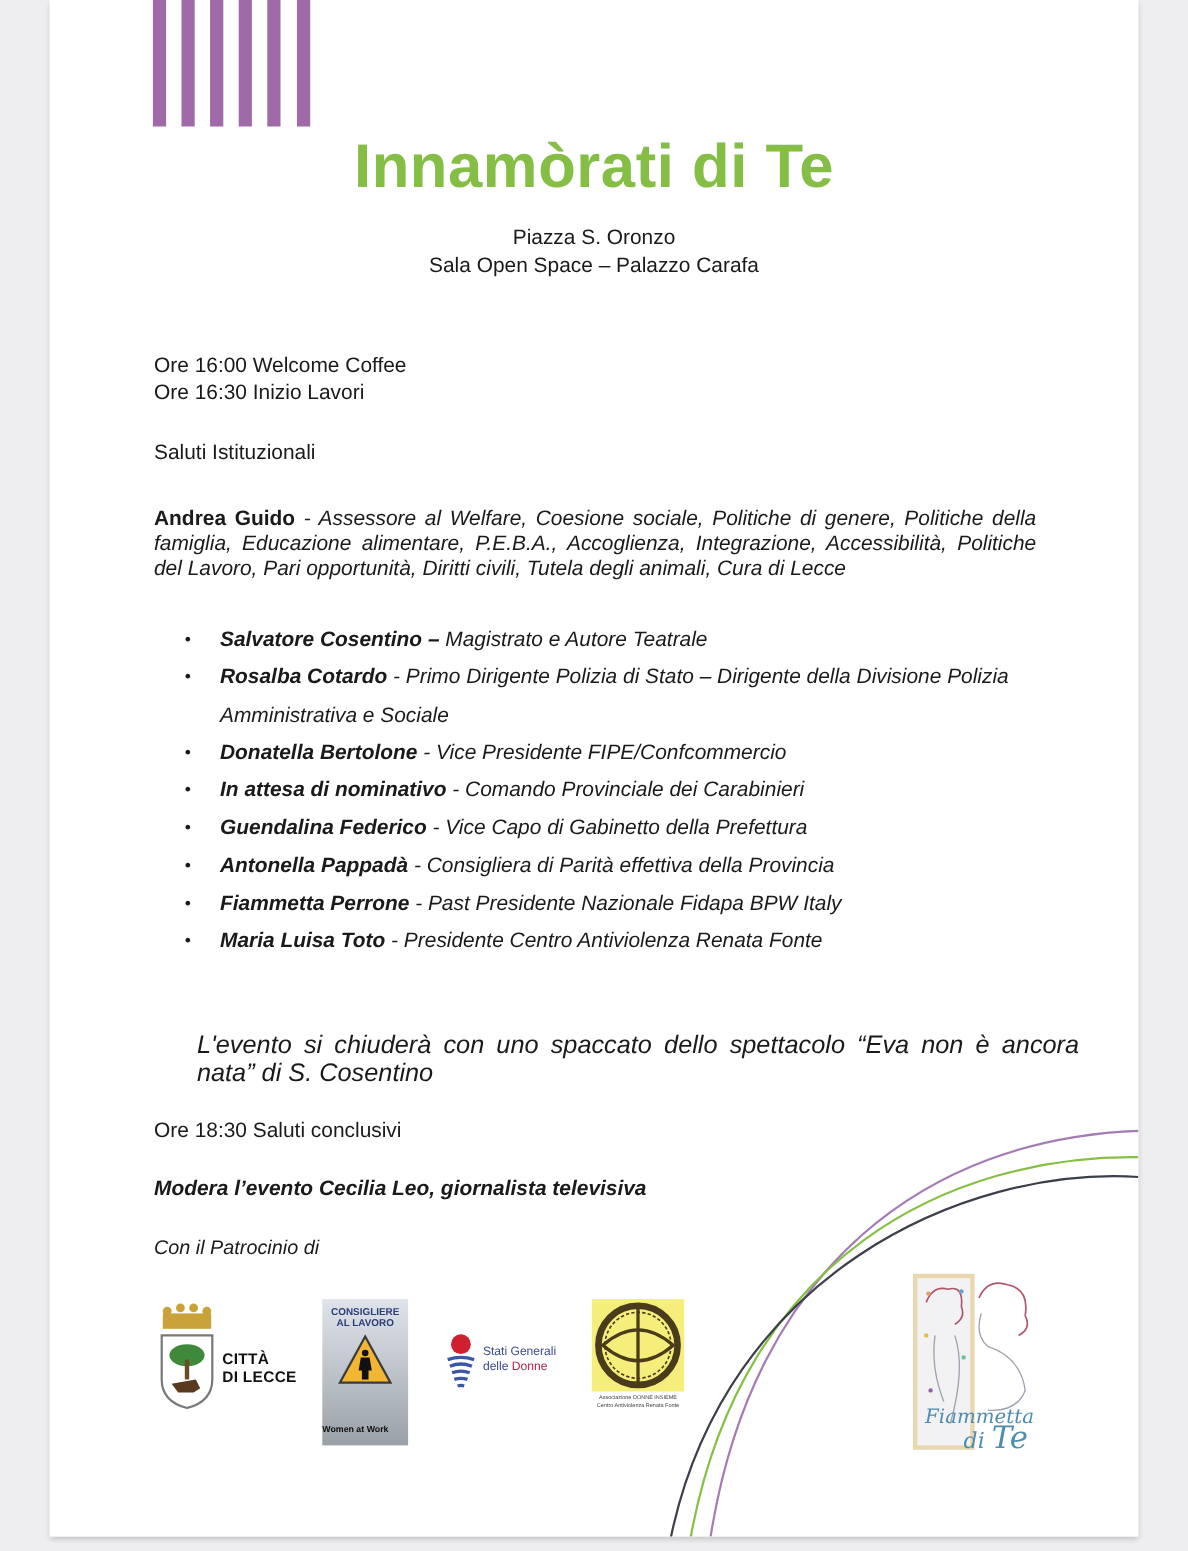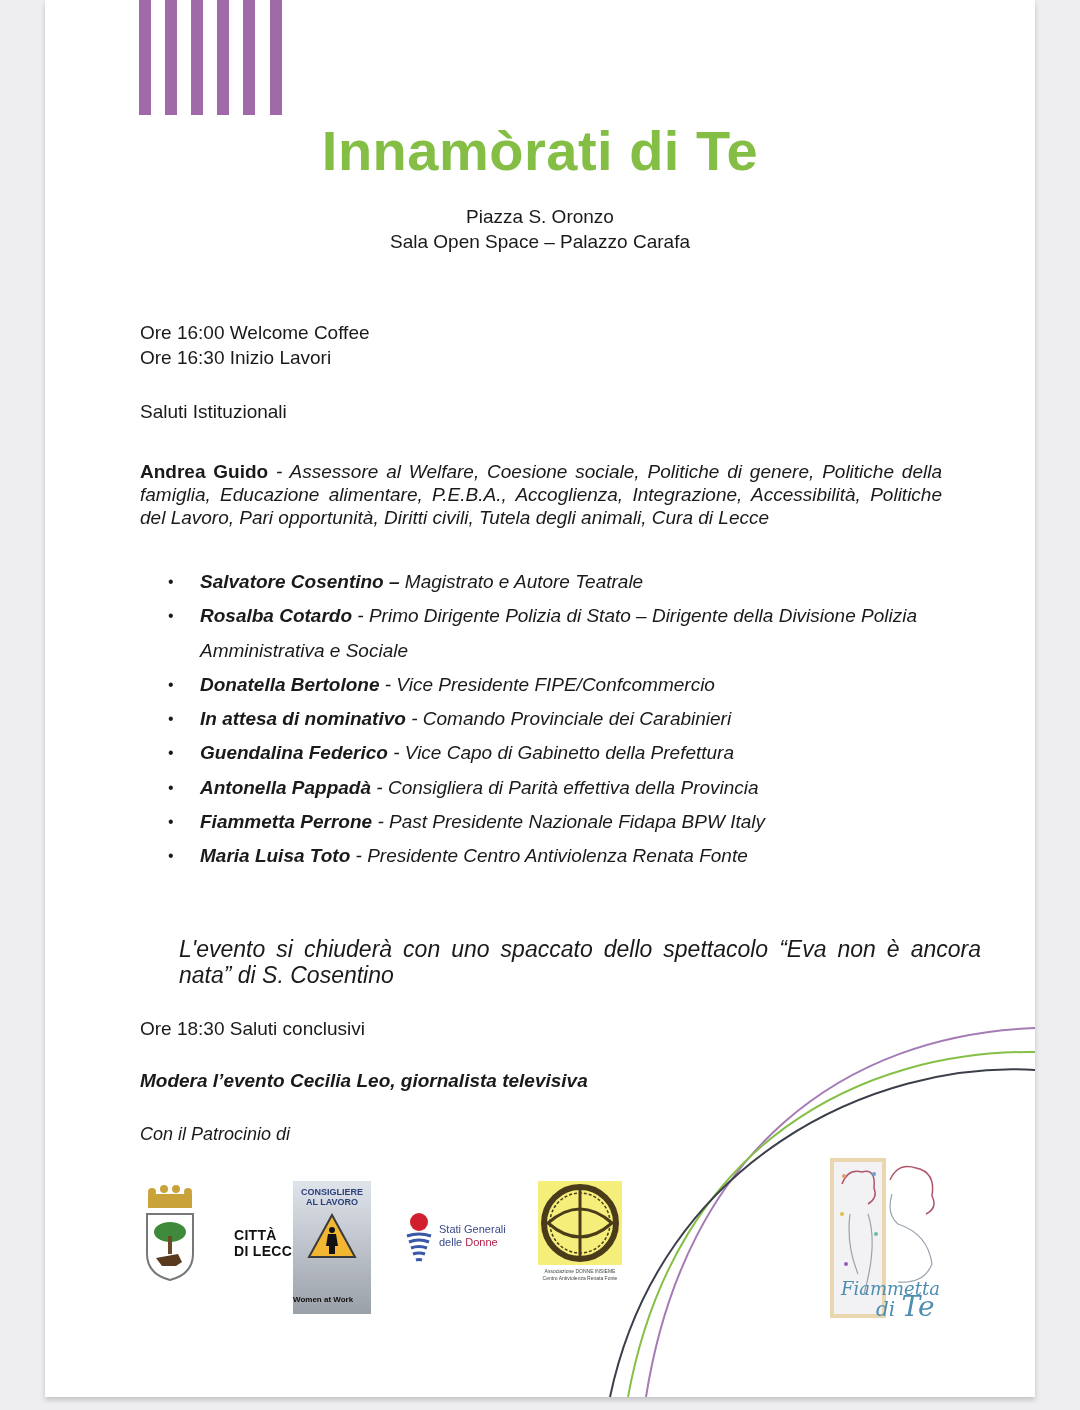--- a/index.html
+++ b/index.html
@@ -33,21 +33,21 @@
     .guido b { font-style: normal; font-weight: bold; }
     .bi { font-weight: bold; font-style: italic; }
     .it { font-style: italic; }
     .speakers { position: absolute; left: 95px; top: 565px; width: 820px; margin: 0; padding: 0; list-style: none; }
     .speakers li { position: relative; padding-left: 60px; font-size: 19px; line-height: 34.3px; font-style: italic; }
     .speakers li .bullet { position: absolute; left: 28px; top: 0; font-style: normal; font-size: 16px; }
     .speakers li .nm { font-weight: bold; }
     .closing { position: absolute; left: 95px; top: 936px; width: 802px; font-size: 23px; line-height: 26px; font-style: italic; text-align: justify; margin-left: 39px; }
     .arcs { position: absolute; left: 0; top: 0; width: 990px; height: 1397px; pointer-events: none; }
     .logo { position: absolute; }
-    .lecce-text { position: absolute; left: 157px; top: 1227px; font-size: 14px; font-weight: bold; line-height: 16px; letter-spacing: 0.3px; color: #111; margin-left: 32px; }
+    .lecce-text { position: absolute; left: 157px; top: 1227px; font-size: 14px; font-weight: bold; line-height: 16px; letter-spacing: 0.3px; color: #111; }
     .cons-box { position: absolute; left: 248px; top: 1181px; width: 78px; height: 133px; background: linear-gradient(#dfe3ea, #c5cad2 40%, #9aa0a8); }
     .cons-box .t { position: absolute; top: 6px; left: 0; width: 78px; text-align: center; font-size: 9px; font-weight: bold; color: #2a3f7a; line-height: 10px; }
     .cons-box .b { position: absolute; bottom: 10px; left: 0; width: 78px; font-size: 8px; font-weight: bold; color: #111; }
     .sgd-text { position: absolute; left: 394px; top: 1223px; font-size: 11px; line-height: 13px; color: #3a4b8a; }
     .sgd-text .donne { color: #b0244a; }
     .adi-box { position: absolute; left: 493px; top: 1181px; width: 84px; height: 84px; background: #f5ee7a; }
     .adi-cap { position: absolute; left: 484px; top: 1268px; width: 102px; text-align: center; font-size: 5px; line-height: 7px; color: #444; }
     .mirror-caption { position: absolute; left: 796px; top: 1280px; font-size: 18px; font-style: italic; color: #4f8db0; line-height: 18px; font-family: "DejaVu Serif", serif; }
     .mirror-caption .te { font-size: 28px; display: block; padding-left: 35px; }
   </style>

